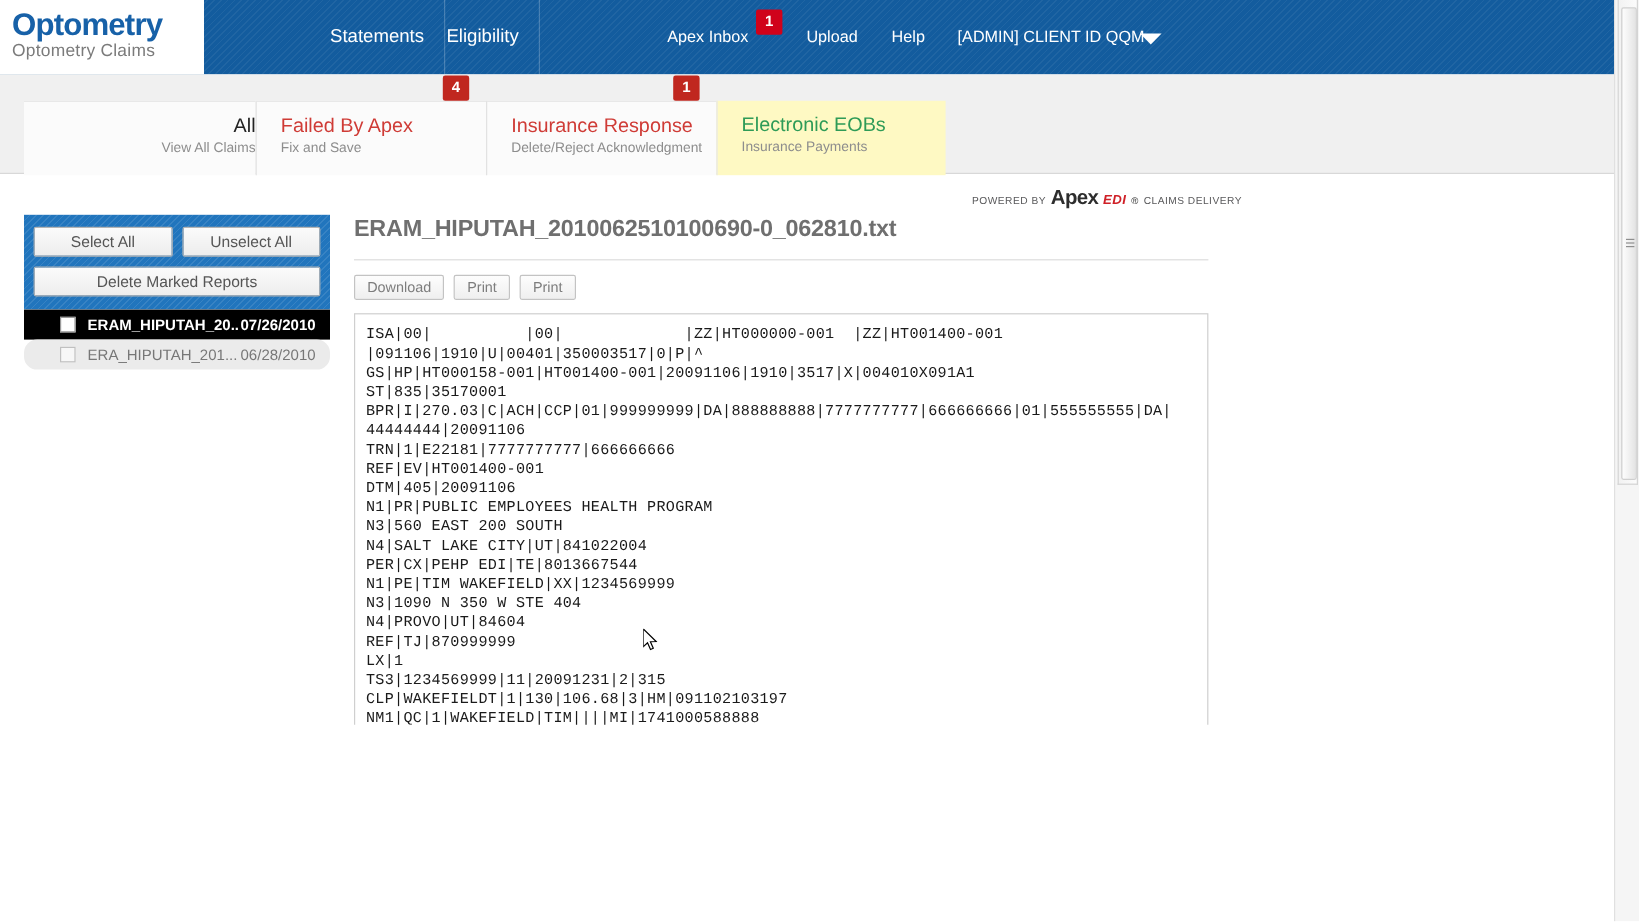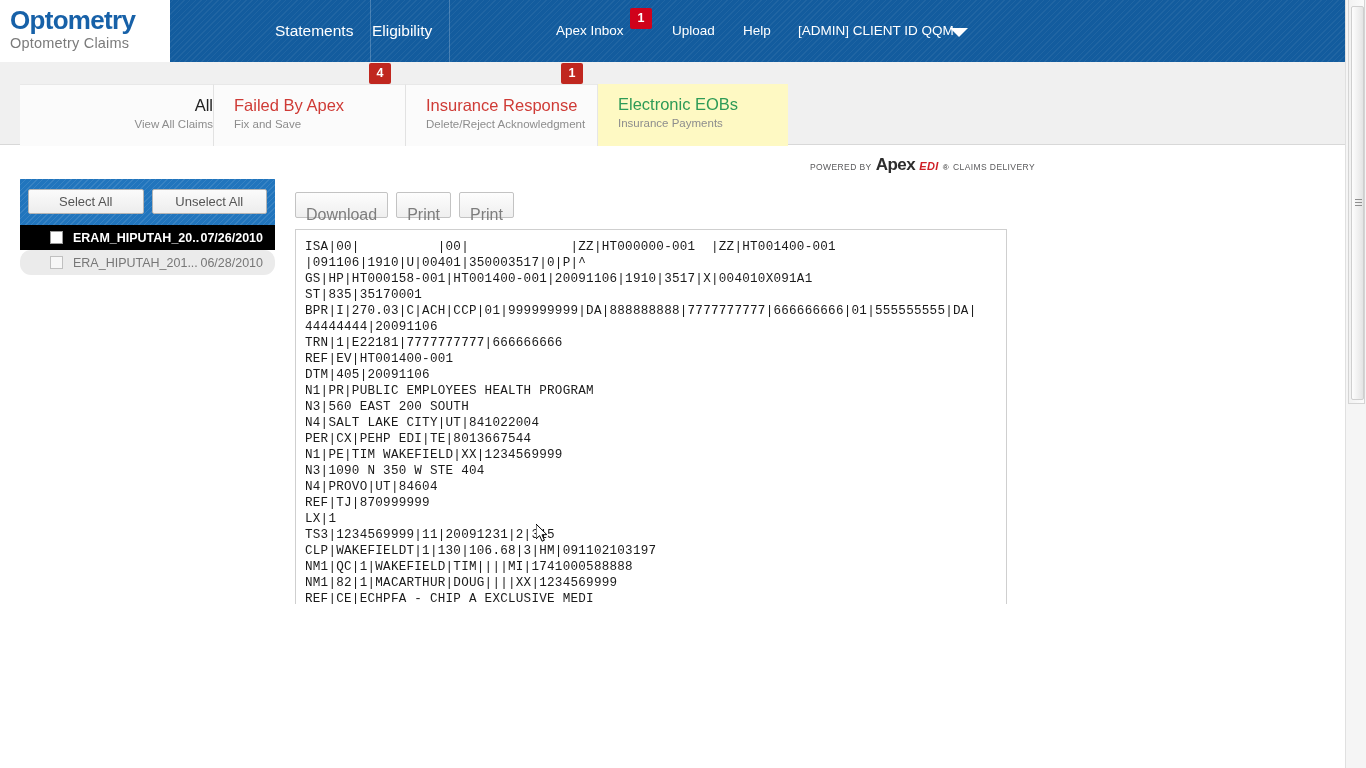--- a/index.html
+++ b/index.html
@@ -274,26 +274,26 @@
     border-bottom: 1px solid #dcdcdc;
     white-space: nowrap;
   }
   #doc-actions {
     display: flex;
     gap: 8px;
     margin-top: 12px;
   }
   .act-btn {
     height: 21px;
-    padding: 12px 10px;
+    padding: 0 10px;
     background: linear-gradient(to bottom, #fdfdfd 0%, #efefef 100%);
     border: 1px solid #c3c3c3;
     border-radius: 2px;
     color: #7d7d7d;
-    font-size: 16px;
+    font-size: 12px;
     line-height: 19px;
     cursor: pointer;
     white-space: nowrap;
   }
   #edi-box {
     margin-top: 11px;
     width: 712px;
     height: 510px;
     background: #ffffff;
     border: 1px solid #cfcfcf;
@@ -430,37 +430,39 @@
       <span id="pb-star">®</span>
       <span>CLAIMS DELIVERY</span>
     </div>
 
     <div id="sidebar">
       <div id="sidebar-head">
         <div class="btn-row">
           <div class="sb-btn">Select All</div>
           <div class="sb-btn">Unselect All</div>
         </div>
+        <div class="sb-btn wide">Delete Marked Reports</div>
       </div>
 
       <div id="report-list">
         <div class="report-row selected">
           <span class="rpt-check"></span>
           <span class="rpt-name">ERAM_HIPUTAH_20...</span>
           <span class="rpt-date">07/26/2010</span>
         </div>
         <div class="report-row alt">
           <span class="rpt-check"></span>
           <span class="rpt-name">ERA_HIPUTAH_201...</span>
           <span class="rpt-date">06/28/2010</span>
         </div>
       </div>
     </div>
 
     <div id="main">
+      <div id="doc-title">ERAM_HIPUTAH_2010062510100690-0_062810.txt</div>
 
       <div id="doc-actions">
         <div class="act-btn">Download</div>
         <div class="act-btn">Print</div>
         <div class="act-btn">Print</div>
       </div>
 
       <div id="edi-box">
         <pre id="edi-text">ISA|00|          |00|             |ZZ|HT000000-001  |ZZ|HT001400-001
 |091106|1910|U|00401|350003517|0|P|^

